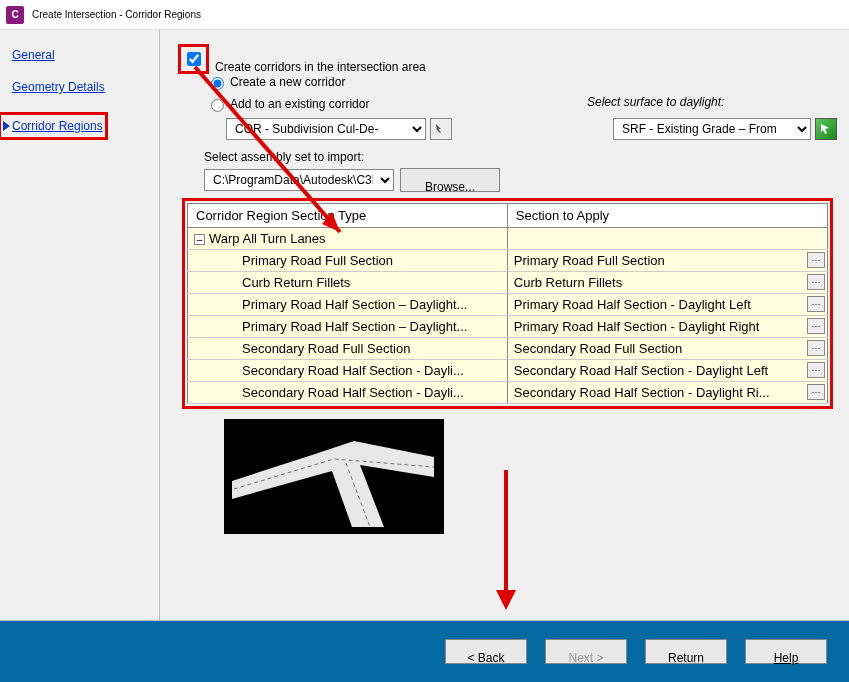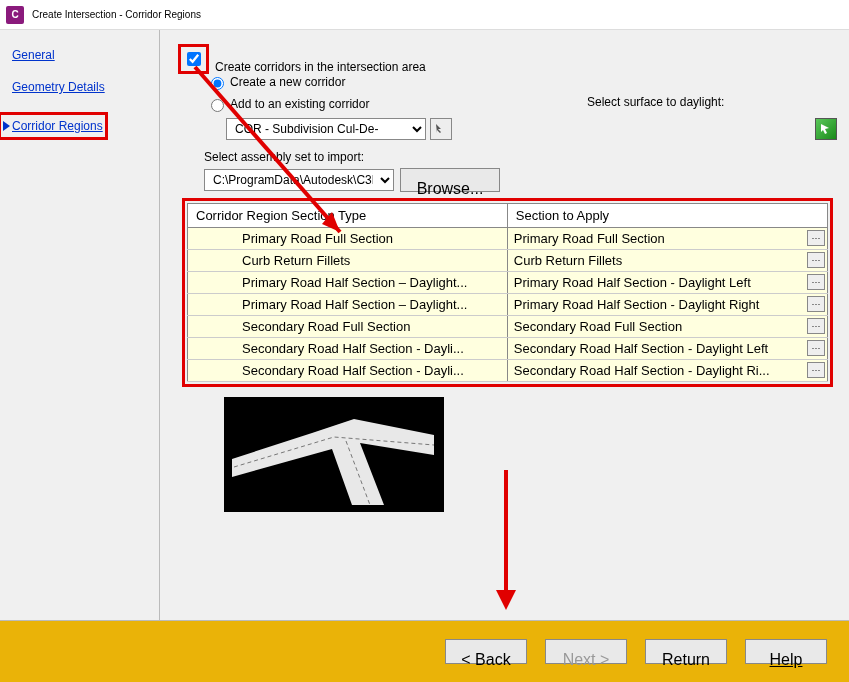--- a/index.html
+++ b/index.html
@@ -101,21 +101,21 @@
   }
   .green-btn {
     width: 22px; height: 22px;
     background: linear-gradient(135deg,#5ac85a,#1a8a1a);
     border: 1px solid #555;
     display: inline-flex; align-items: center; justify-content: center;
   }
   .asm-row { display: flex; align-items: center; gap: 6px; margin-left: 26px; margin-bottom: 6px; }
   button {
     font-family: inherit;
-    font-size: 16px;
+    font-size: 12px;
     height: 23px;
     padding: 11px 10px;
     background: #e9e9e9;
     border: 1px solid #888;
     cursor: pointer;
   }
   .section-label { margin: 4px 0 4px 26px; }
   .table-highlight {
     border: 3px solid #e00000;
     padding: 2px;
@@ -182,39 +182,39 @@
   .footer {
     position: absolute;
     left: 0; right: 0; bottom: 0;
     height: 62px;
     border-top: 1px solid #bbb;
     display: flex;
     align-items: center;
     justify-content: flex-end;
     gap: 18px;
     padding: 0 22px;
-    background: #eab308;
+    background: #0369a1;
   }
   .footer button { width: 82px; height: 25px; }
   .footer .btn-ci { width: 130px; border: 1px solid #1a5bcc; color: #000; }
   .disabled { color: #999; }
   .ci-highlight {
     border: 3px solid #e00000;
     padding: 6px 8px;
   }
   
   .arrow {
     position: absolute;
     pointer-events: none;
     z-index: 50;
   }
   .arrow-line-red { stroke: #e00000; stroke-width: 4; fill: none; }
   .arrow-head-red { fill: #e00000; }
   .daylight-col { margin-left: auto; width: 250px; }
-  .daylight-col .lbl { margin-bottom: 4px; display: block; }
+  .daylight-col .lbl { margin-bottom: 4px; display: block; font-style: italic; }
 </style>
 </head>
 <body>
 
 <div class="titlebar">
   <div class="app-icon">C</div>
   <div class="title">Create Intersection - Corridor Regions</div>
 </div>
 
 <div class="main">
@@ -254,20 +254,23 @@
         <select style="width:200px">
           <option>COR - Subdivision Cul-De-</option>
         </select>
         <span class="mini-btn">
           <svg width="12" height="12">
               <path d="M1 1 L6 6 L3 6 L6 9 L5 10 L2 7 L2 10 Z" fill="#555"></path>
             </svg>
         </span>
       </div>
       <div class="select-wrap" style="margin-left:auto">
+        <select style="width:198px">
+          <option>SRF - Existing Grade – From</option>
+        </select>
         <span class="green-btn">
           <svg width="12" height="12">
               <path d="M1 1 L9 5 L5 6 L7 10 L5 11 L3 7 L1 9 Z" fill="#fff"></path>
             </svg>
         </span>
       </div>
     </div>
 
     <div class="section-label">Select assembly set to import:</div>
     <div class="asm-row">
@@ -279,20 +282,24 @@
 
     <div class="table-highlight">
       <table class="ctable">
         <thead>
           <tr>
             <th>Corridor Region Section Type</th>
             <th>Section to Apply</th>
           </tr>
         </thead>
         <tbody>
+          <tr class="group">
+            <td><span class="treeexp">–</span><span>Warp All Turn Lanes</span></td>
+            <td class="acol"></td>
+          </tr>
           <tr>
               <td style="padding-left:54px">Primary Road Full Section</td>
               <td class="acol"><span>Primary Road Full Section</span><span class="cell-btn">···</span></td>
             </tr>
           <tr>
               <td style="padding-left:54px">Curb Return Fillets</td>
               <td class="acol"><span>Curb Return Fillets</span><span class="cell-btn">···</span></td>
             </tr>
           <tr>
               <td style="padding-left:54px">Primary Road Half Section – Daylight...</td>

